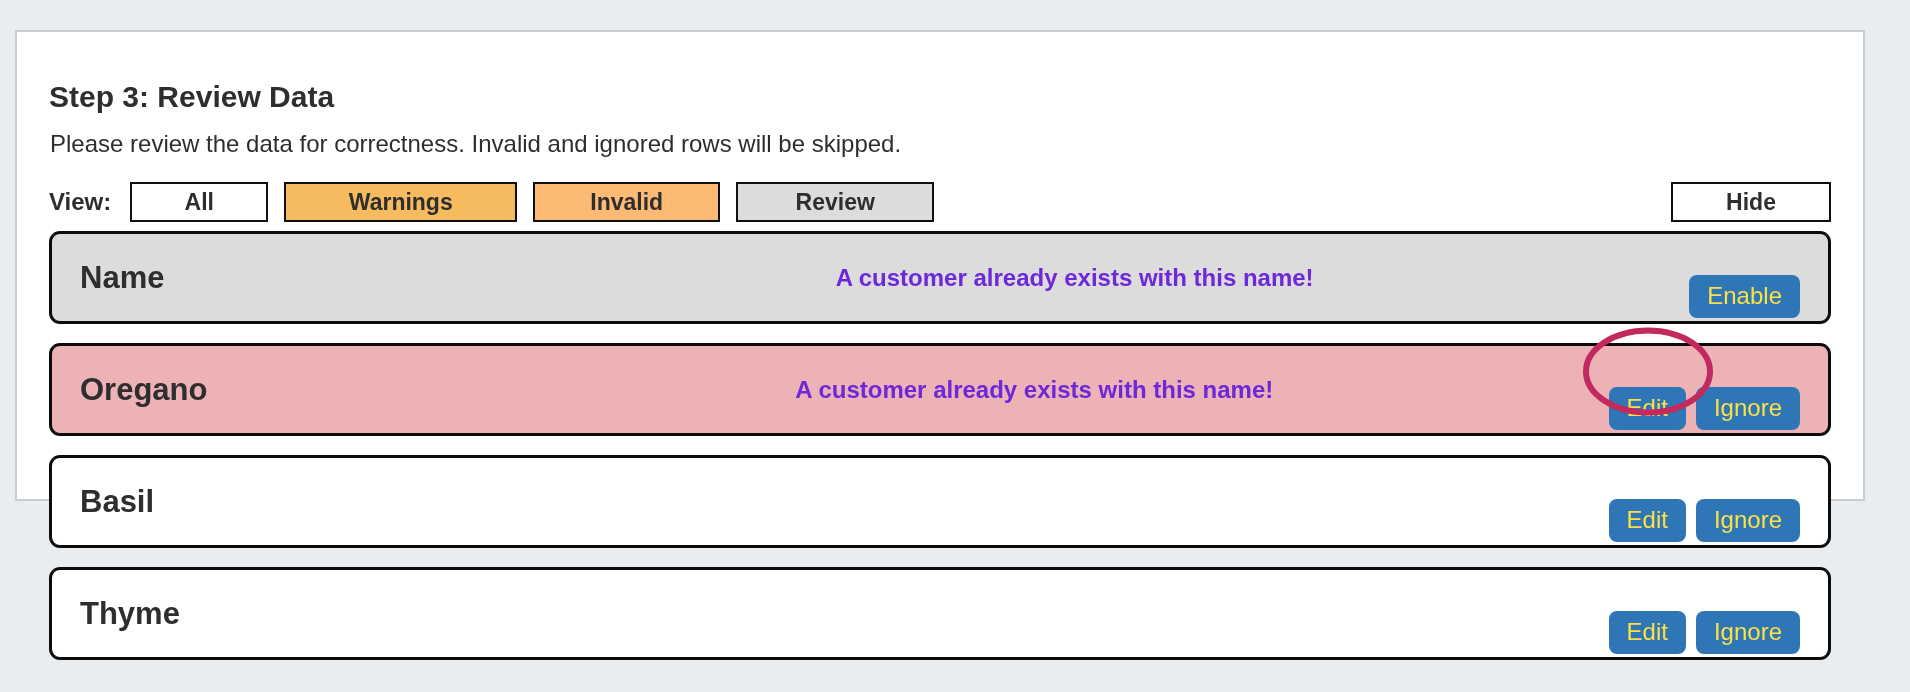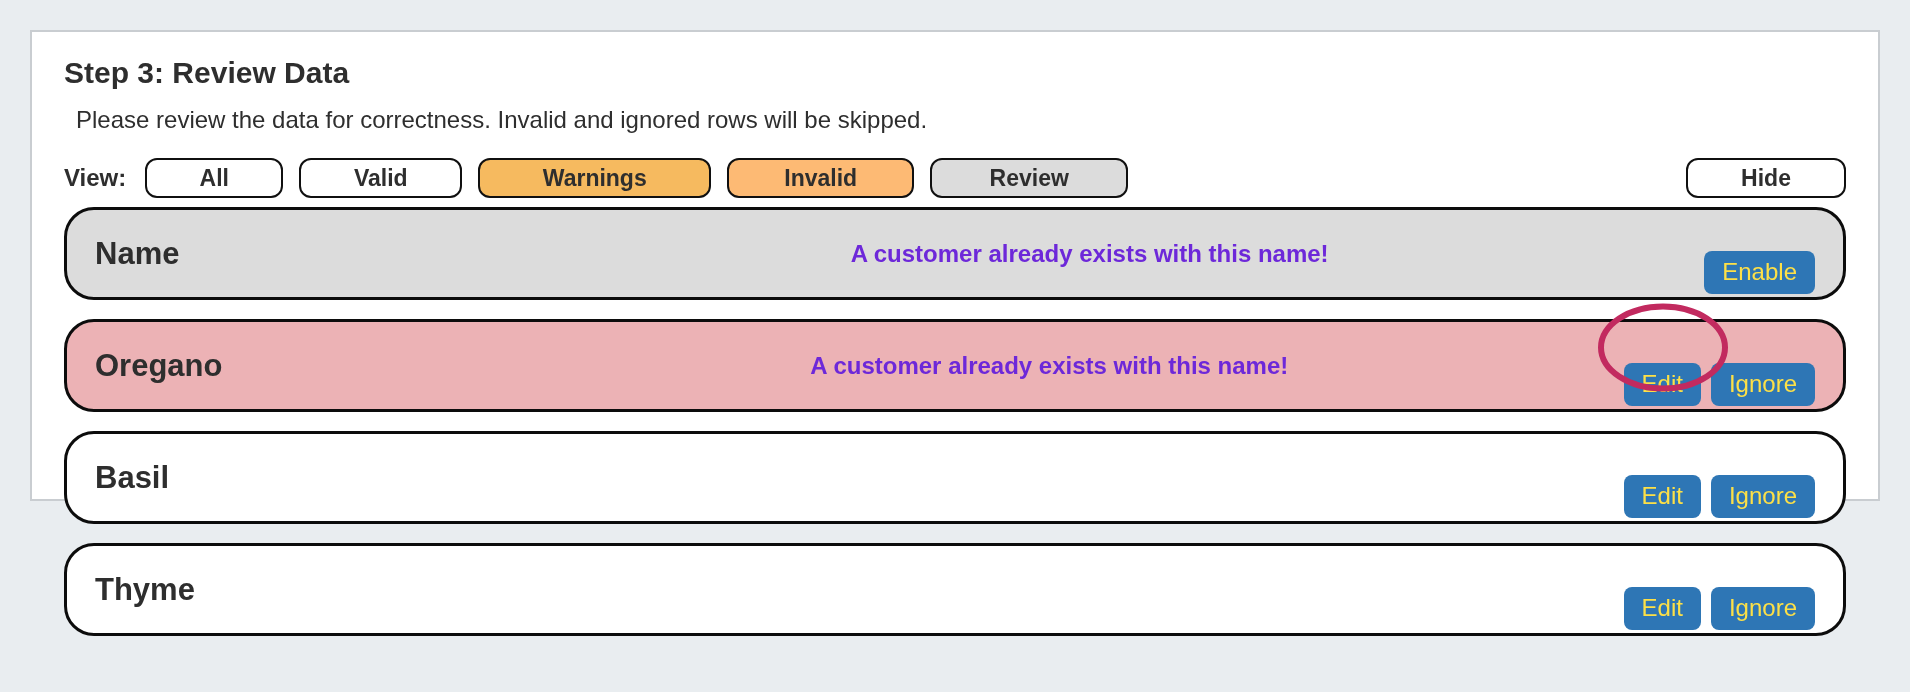--- a/index.html
+++ b/index.html
@@ -6,37 +6,37 @@
   .page {
     position: relative;
     width: 1910px;
     height: 692px;
     background: #e9edf0;
     font-family: "Liberation Sans", sans-serif;
     overflow: hidden;
   }
   .card {
     position: absolute;
-    left: 30px;
+    left: 15px;
     top: 30px;
     width: 1850px;
     height: 471px;
     box-sizing: border-box;
     background: #ffffff;
     border: 2px solid #c9cdd1;
-    padding: 20px 32px 0 32px;
+    padding: 44px 32px 0 32px;
   }
   .title {
     margin: 4px 0 16px 0;
     font-size: 30px;
     font-weight: bold;
     color: #2e2e2e;
   }
   .subtitle {
-    margin: 0 0 24px 12px;
+    margin: 0 0 24px 1px;
     font-size: 24px;
     color: #2e2e2e;
   }
   .filterbar {
     display: flex;
     align-items: center;
     height: 40px;
     gap: 16px;
   }
   .view-label {
@@ -50,39 +50,39 @@
     box-sizing: border-box;
     border: 2px solid #101010;
     background: #ffffff;
     color: #2e2e2e;
     font-family: inherit;
     font-size: 23px;
     font-weight: bold;
     display: flex;
     align-items: center;
     justify-content: center;
-    border-radius: 12px;
+    border-radius: 0;
     cursor: pointer;
     padding: 0;
   }
   .fbtn.f-all      { width: 138px; }
   .fbtn.f-valid    { width: 163px; }
   .fbtn.f-warnings { width: 233px; background: #f6ba5f; }
   .fbtn.f-invalid  { width: 187px; background: #fdba74; }
   .fbtn.f-ignored  { width: 198px; background: #dcdcdc; }
   .fbtn.f-hide     { width: 160px; margin-left: auto; }
   .rows { margin-top: 9px; }
   .row {
     position: relative;
     display: flex;
     align-items: center;
     height: 93px;
     box-sizing: border-box;
     border: 3px solid #0c0c0c;
-    border-radius: 30px;
+    border-radius: 11px;
     margin-bottom: 19px;
     padding: 0 28px;
     background: #ffffff;
   }
   .row.status-ignored { background: #dcdcdc; }
   .row.status-invalid { background: #ecb2b5; }
   .row-name {
     width: 380px;
     font-size: 31px;
     font-weight: bold;
@@ -129,21 +129,20 @@
 
 <div class="page">
   <div class="card">
 
     <h1 class="title">Step 3: Review Data</h1>
     <p class="subtitle">Please review the data for correctness. Invalid and ignored rows will be skipped.</p>
 
     <div class="filterbar">
       <span class="view-label">View:</span>
       <button class="fbtn f-all">All</button>
-      <button class="fbtn f-valid">Valid</button>
       <button class="fbtn f-warnings">Warnings</button>
       <button class="fbtn f-invalid">Invalid</button>
       <button class="fbtn f-ignored">Review</button>
       <button class="fbtn f-hide">Hide</button>
     </div>
 
     <div class="rows">
 
       <div class="row status-ignored">
         <span class="row-name">Name</span>

